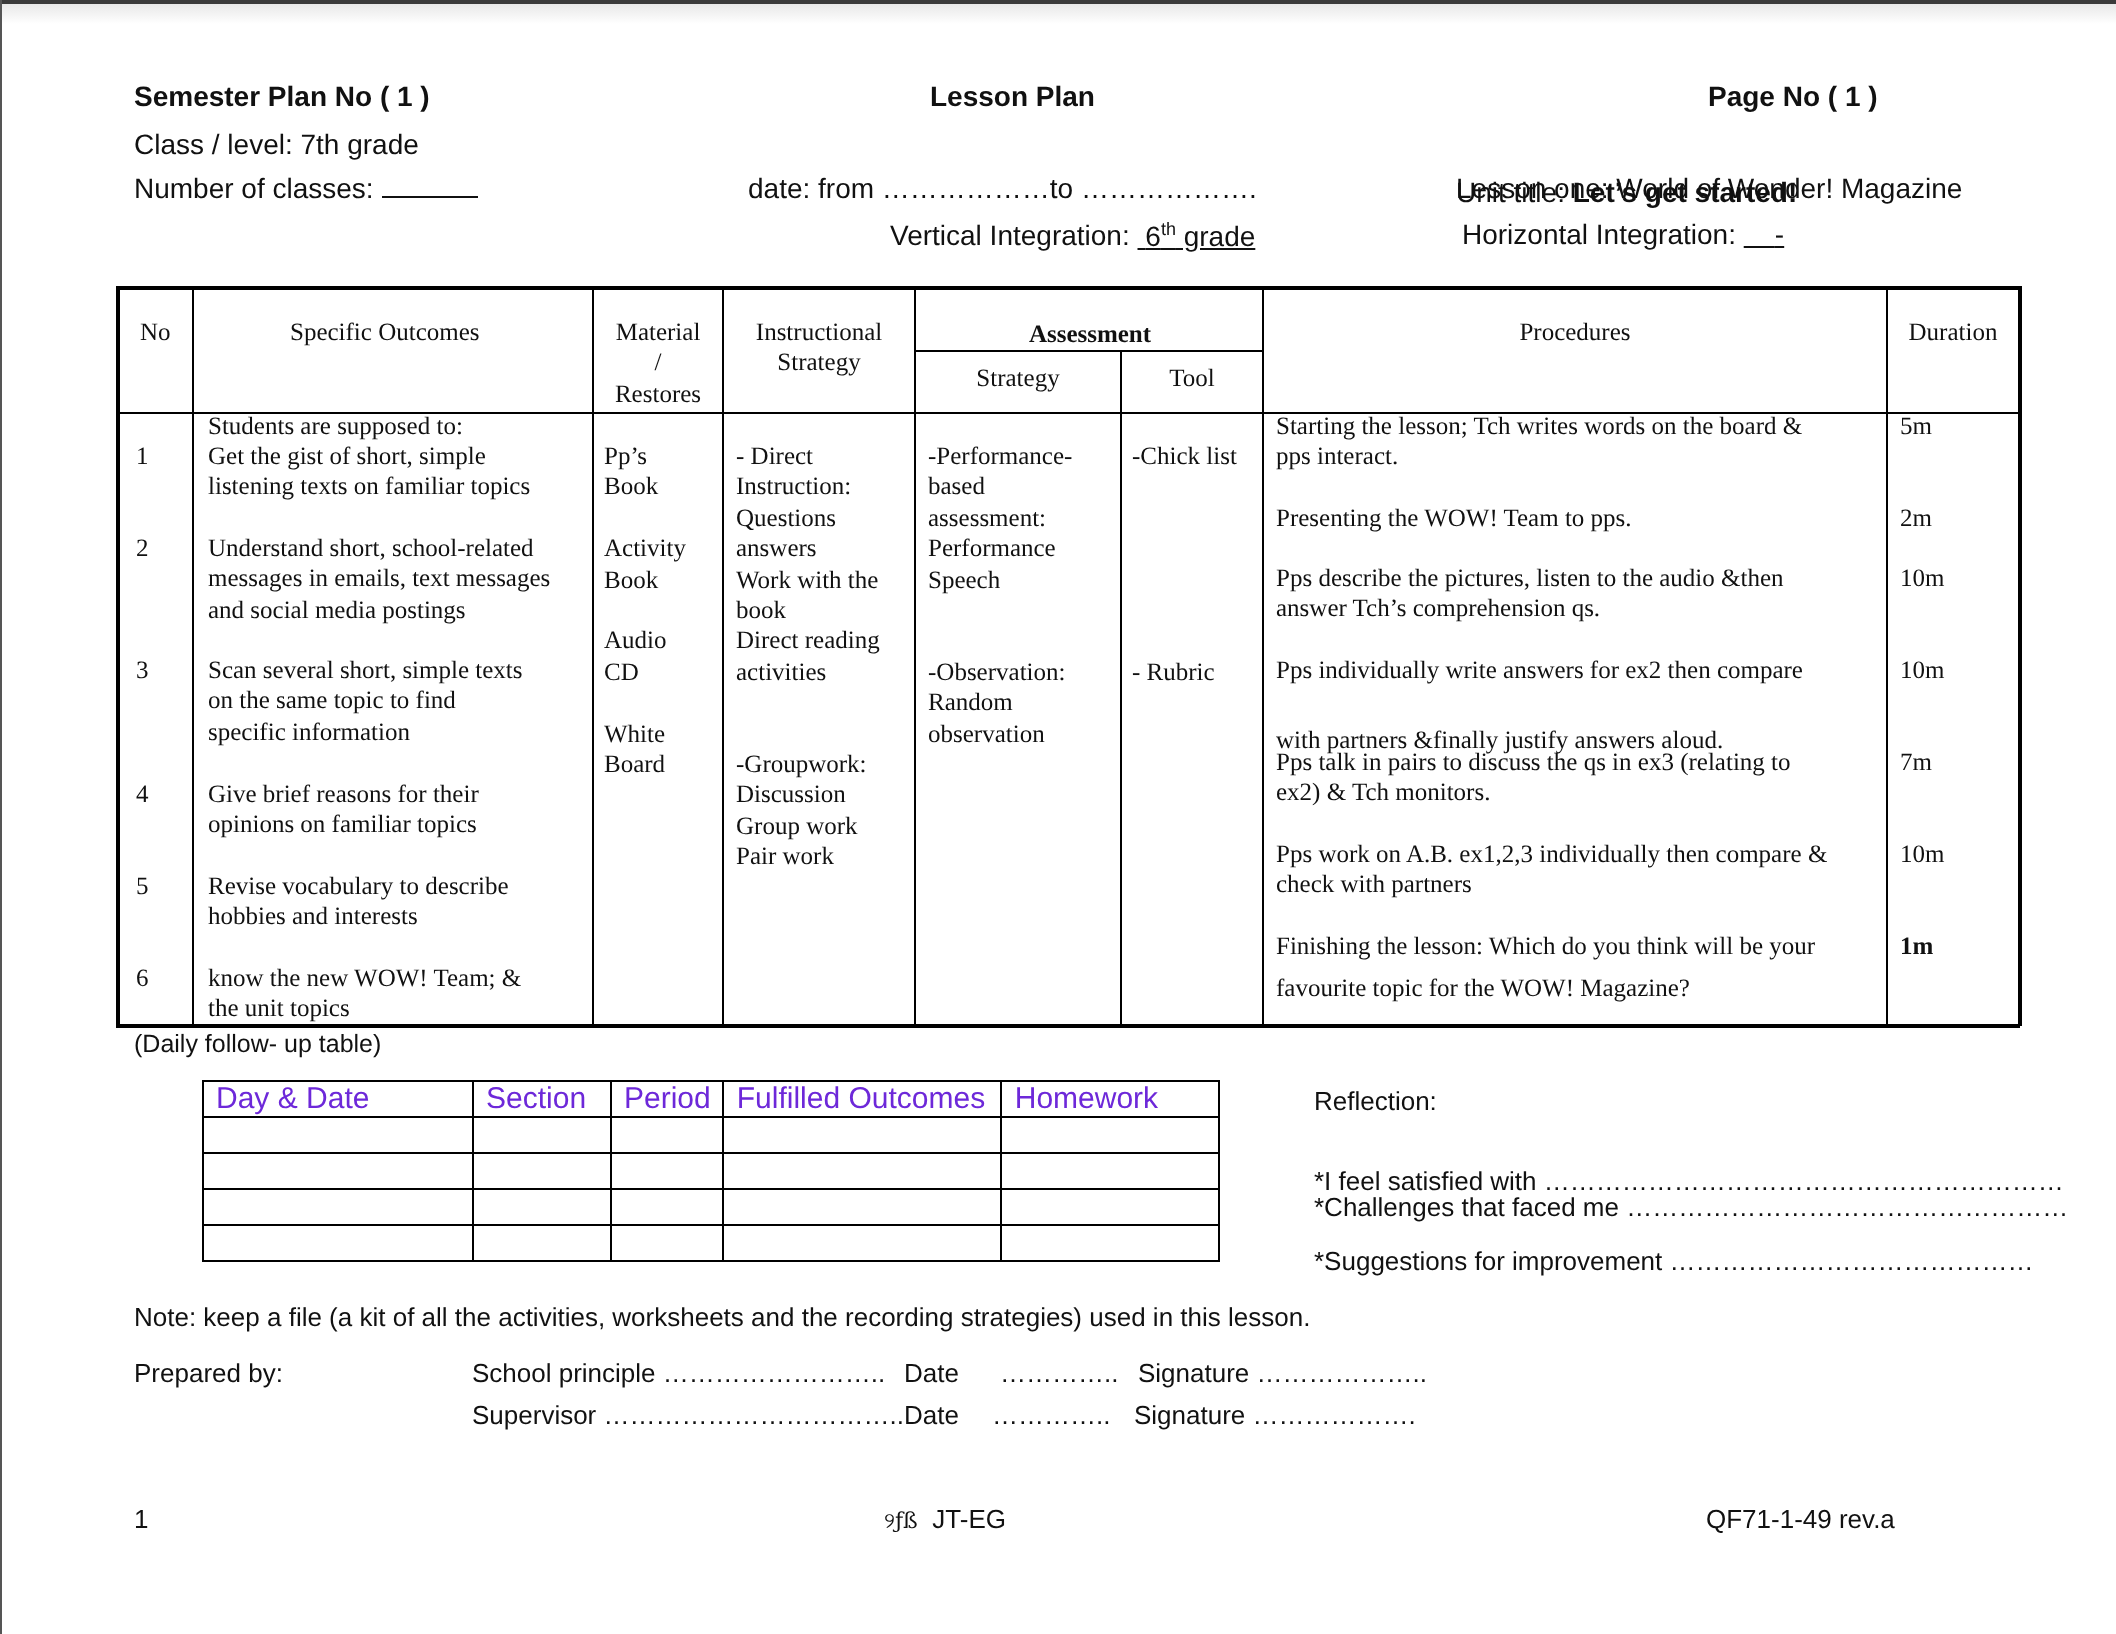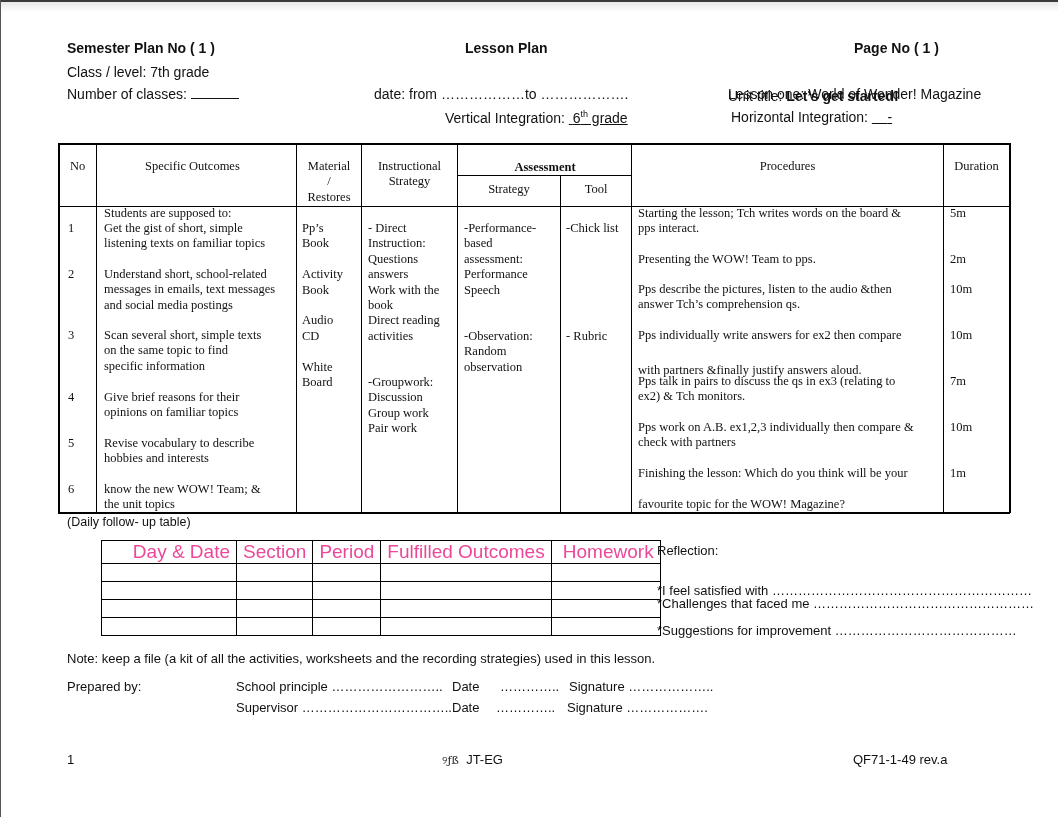--- a/index.html
+++ b/index.html
@@ -17,21 +17,21 @@
   .tnr { font-family: "Liberation Serif", "DejaVu Serif", serif; font-size: 12.5px; color: #111; line-height: 15.4px; }
   .abs { position: absolute; white-space: nowrap; }
   .b { font-weight: bold; }
   .u { text-decoration: underline; }
 
   
   .grid-line { position: absolute; background: #000; }
 
   
   table.fu { position: absolute; left: 101px; top: 540px; border-collapse: collapse; }
-  table.fu td { border: 1.3px solid #000; height: 17px; padding: 0 6px; font-family: "Liberation Sans", sans-serif; font-size: 19px; color:#ec4899; white-space: nowrap; text-align: right; }
+  table.fu td { border: 1.3px solid #000; height: 17px; padding: 0 6px; font-family: "Liberation Sans", sans-serif; font-size: 15px; color:#6d28d9; white-space: nowrap; }
 </style>
 </head>
 <body>
 
 <div class="page">
   <div class="topbar"></div>
   <div class="topshade"></div>
   <div class="leftedge"></div>
 
   <div class="cal abs b" style="left:67px; top:40px;">Semester Plan No ( 1 )</div>
@@ -185,22 +185,22 @@
         <div class="tnr abs" style="left:638px; top:328px;">Pps individually write answers for ex2 then compare</div>
         <div class="tnr abs" style="left:638px; top:343.4px;margin-top:20px;">with partners &amp;finally justify answers aloud.</div>
         <div class="tnr abs" style="left:950px; top:328px;">10m</div>
         <div class="tnr abs" style="left:638px; top:374px;">Pps talk in pairs to discuss the qs in ex3 (relating to</div>
         <div class="tnr abs" style="left:638px; top:389.4px;">ex2) &amp; Tch monitors.</div>
         <div class="tnr abs" style="left:950px; top:374px;">7m</div>
         <div class="tnr abs" style="left:638px; top:420px;">Pps work on A.B. ex1,2,3 individually then compare &amp;</div>
         <div class="tnr abs" style="left:638px; top:435.4px;">check with partners</div>
         <div class="tnr abs" style="left:950px; top:420px;">10m</div>
         <div class="tnr abs" style="left:638px; top:466px;">Finishing the lesson: Which do you think will be your</div>
-        <div class="tnr abs" style="left:638px; top:497px;font-family:Liberation Serif, serif;">favourite topic for the WOW! Magazine?</div>
-        <div class="tnr abs" style="left:950px; top:466px;">1m</div>
+        <div class="tnr abs" style="left:638px; top:487px;font-family:Liberation Serif, serif;">favourite topic for the WOW! Magazine?</div>
+        <div class="tnr abs" style="left:950px; top:466px;font-weight:bold;">1m</div>
       </div>
   </div>
 
   <div class="cal abs" style="left:67px; top:515px; font-size:12.5px;">(Daily follow- up table)</div>
   <table class="fu">
     <tbody id="fu-body">
         <tr>
           <td style="width: 122px;">Day &amp; Date</td>
           <td style="width: 56px;">Section</td>
           <td style="width: 38px;">Period</td>

